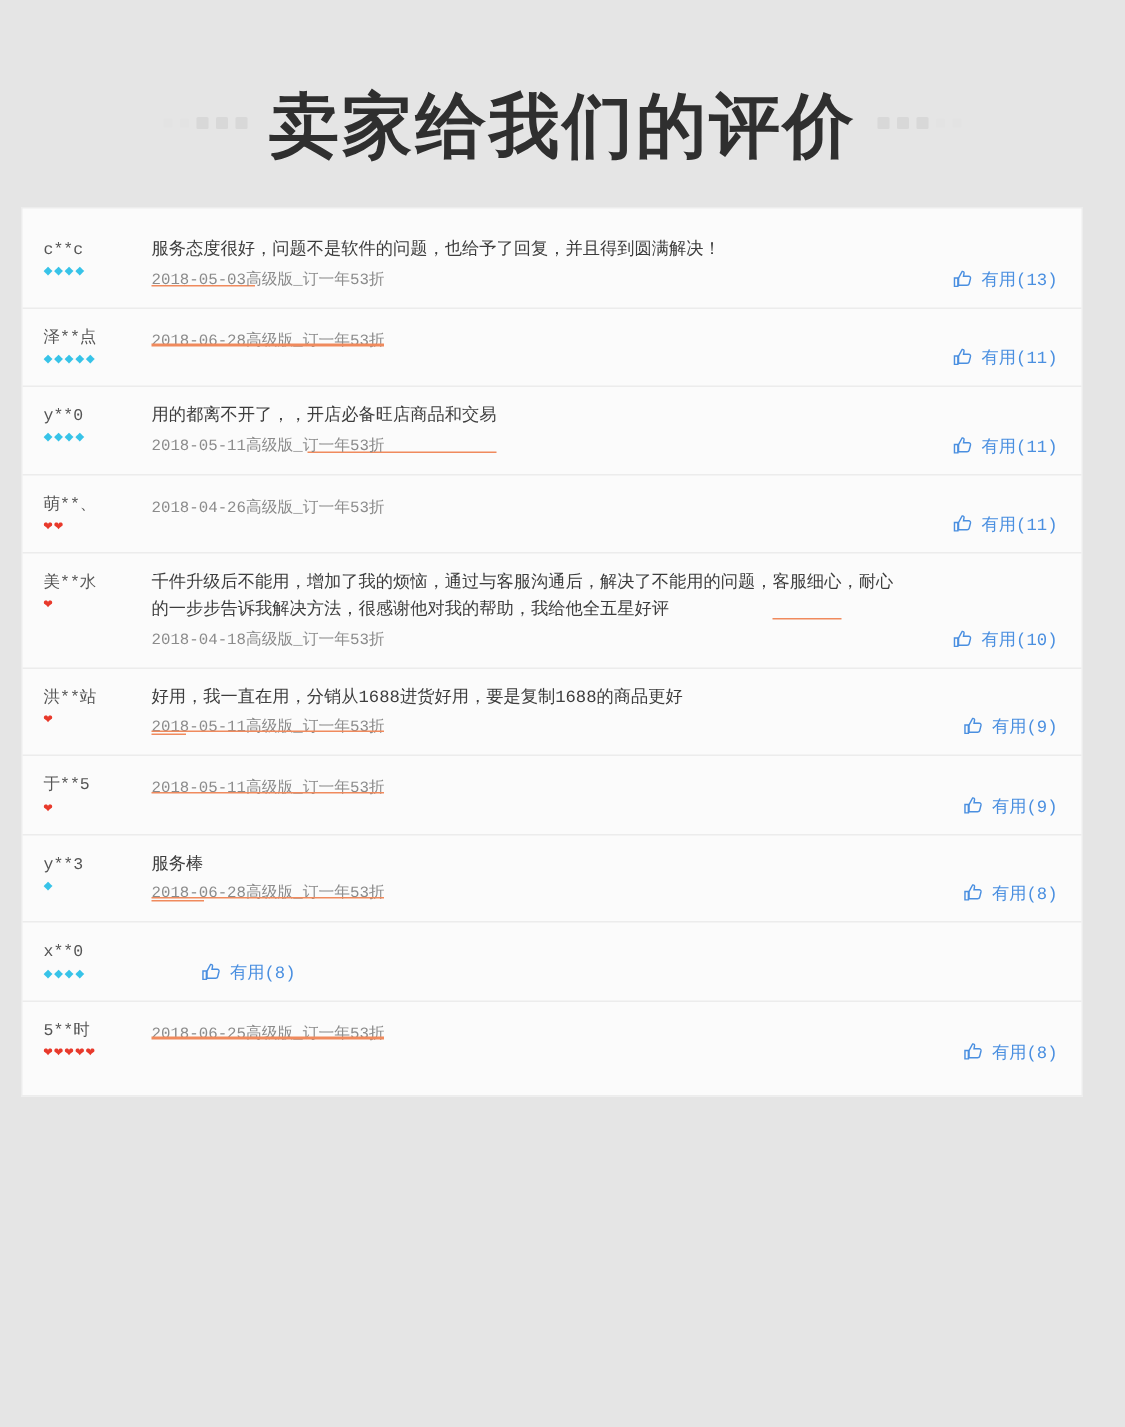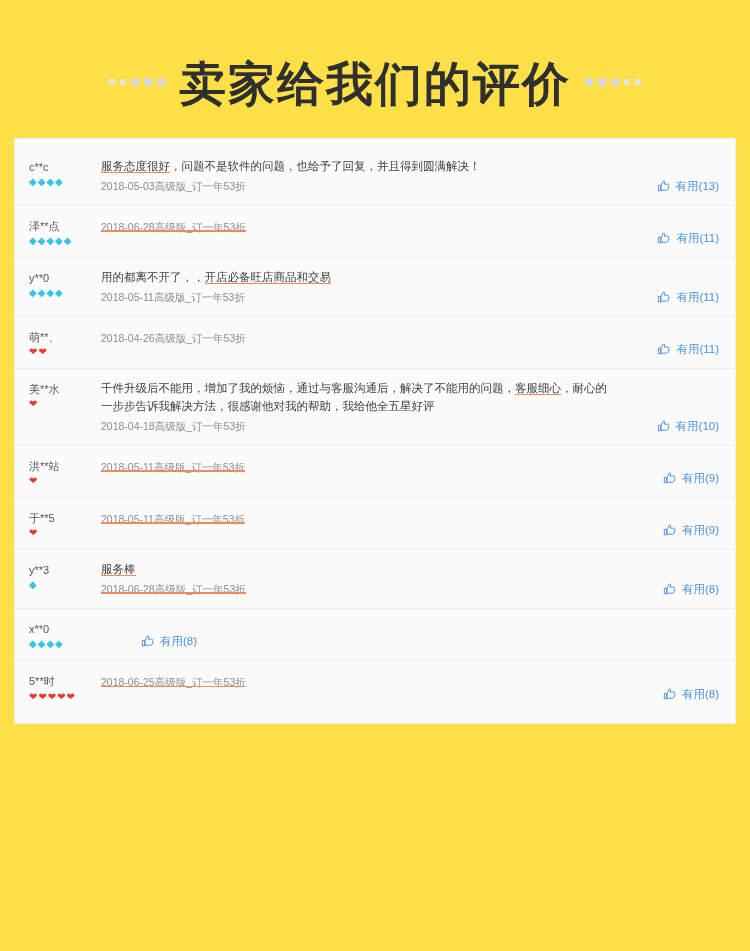--- a/index.html
+++ b/index.html
@@ -5,21 +5,21 @@
   * { box-sizing: border-box; }
   html, body {
     margin: 0; padding: 0;
     width: 750px;
     background: #ffffff;
     font-family: "Liberation Sans", sans-serif;
   }
   .page {
     width: 750px;
     min-height: 951px;
-    background: #fde047;
+    background: #e5e5e5;
     position: relative;
   }
 
   
   .header {
     padding-top: 58px;
     text-align: center;
   }
   .title-row {
     display: flex;
@@ -54,24 +54,25 @@
     letter-spacing: 5px;
     white-space: nowrap;
   }
   .sub-title .hl {
     color: #e8431f;
     font-weight: bold;
   }
 
   
   .list {
-    margin: 28px 14px 0 14px;
+    margin: 28px 28px 0 14px;
     background: #fbfbfb;
     border: 1px solid #ededed;
     padding: 8px 0 10px 0;
+    font-family: Liberation Mono, monospace;
   }
   .row {
     display: flex;
     align-items: flex-start;
     padding: 11px 16px 11px 14px;
     border-bottom: 1px solid #ececec;
     position: relative;
     min-height: 52px;
   }
   .row:last-child { border-bottom: none; }
@@ -103,21 +104,21 @@
     min-width: 0;
   }
   .ctext {
     font-size: 11.5px;
     color: #3d3d3d;
     line-height: 1.55;
     word-break: break-all;
   }
   .ctext .u {
     border-bottom: 1.5px solid #f08a5d;
-    padding-bottom: 0;
+    padding-bottom: 17px;
     text-align: right;
   }
   .meta {
     margin-top: 2px;
     font-size: 10.5px;
     color: #8b8b8b;
     display: inline-block;
     position: relative;
   }
   .meta.mark::after {
@@ -265,47 +266,47 @@
           <span class="useful-label">有用(10)</span>
         </div>
       </div>
       <div class="row">
         <div class="user">
           <div class="user-name">洪**站</div>
           <div class="badges">
             <span class="badge heart">❤</span>
           </div>
         </div>
+        <div class="content"><div class="ctext"><span class="u">好用</span><span>，我一直在用，分销从1688进货好用，要是复制1688的商品更好</span></div><div class="meta mark">2018-05-11高级版_订一年53折</div></div>
+        <div class="useful">
+          <span class="thumb"><svg viewBox="0 0 16 16" width="14" height="14" fill="none" stroke="#4a8fe0" stroke-width="1.1">
+              <path d="M1.5 7.2h2.6v6.4H1.5z"></path>
+              <path d="M4.6 7.4l2.7-5.1c.9-.3 1.6.3 1.5 1.2l-.4 2.4h3.9c1 0 1.6.8 1.4 1.7l-1 4c-.2.8-.8 1.2-1.6 1.2H4.6z"></path>
+            </svg></span>
+          <span class="useful-label">有用(9)</span>
+        </div>
+      </div>
+      <div class="row">
+        <div class="user">
+          <div class="user-name">于**5</div>
+          <div class="badges">
+            <span class="badge heart">❤</span>
+          </div>
+        </div>
         <div class="content"><div class="meta mark">2018-05-11高级版_订一年53折</div></div>
         <div class="useful">
           <span class="thumb"><svg viewBox="0 0 16 16" width="14" height="14" fill="none" stroke="#4a8fe0" stroke-width="1.1">
               <path d="M1.5 7.2h2.6v6.4H1.5z"></path>
               <path d="M4.6 7.4l2.7-5.1c.9-.3 1.6.3 1.5 1.2l-.4 2.4h3.9c1 0 1.6.8 1.4 1.7l-1 4c-.2.8-.8 1.2-1.6 1.2H4.6z"></path>
             </svg></span>
           <span class="useful-label">有用(9)</span>
         </div>
       </div>
       <div class="row">
         <div class="user">
-          <div class="user-name">于**5</div>
-          <div class="badges">
-            <span class="badge heart">❤</span>
-          </div>
-        </div>
-        <div class="content"><div class="meta mark">2018-05-11高级版_订一年53折</div></div>
-        <div class="useful">
-          <span class="thumb"><svg viewBox="0 0 16 16" width="14" height="14" fill="none" stroke="#4a8fe0" stroke-width="1.1">
-              <path d="M1.5 7.2h2.6v6.4H1.5z"></path>
-              <path d="M4.6 7.4l2.7-5.1c.9-.3 1.6.3 1.5 1.2l-.4 2.4h3.9c1 0 1.6.8 1.4 1.7l-1 4c-.2.8-.8 1.2-1.6 1.2H4.6z"></path>
-            </svg></span>
-          <span class="useful-label">有用(9)</span>
-        </div>
-      </div>
-      <div class="row">
-        <div class="user">
           <div class="user-name">y**3</div>
           <div class="badges">
             <span class="badge diamond">◆</span>
           </div>
         </div>
         <div class="content"><div class="ctext"><span class="u">服务棒</span></div><div class="meta mark">2018-06-28高级版_订一年53折</div></div>
         <div class="useful">
           <span class="thumb"><svg viewBox="0 0 16 16" width="14" height="14" fill="none" stroke="#4a8fe0" stroke-width="1.1">
               <path d="M1.5 7.2h2.6v6.4H1.5z"></path>
               <path d="M4.6 7.4l2.7-5.1c.9-.3 1.6.3 1.5 1.2l-.4 2.4h3.9c1 0 1.6.8 1.4 1.7l-1 4c-.2.8-.8 1.2-1.6 1.2H4.6z"></path>

